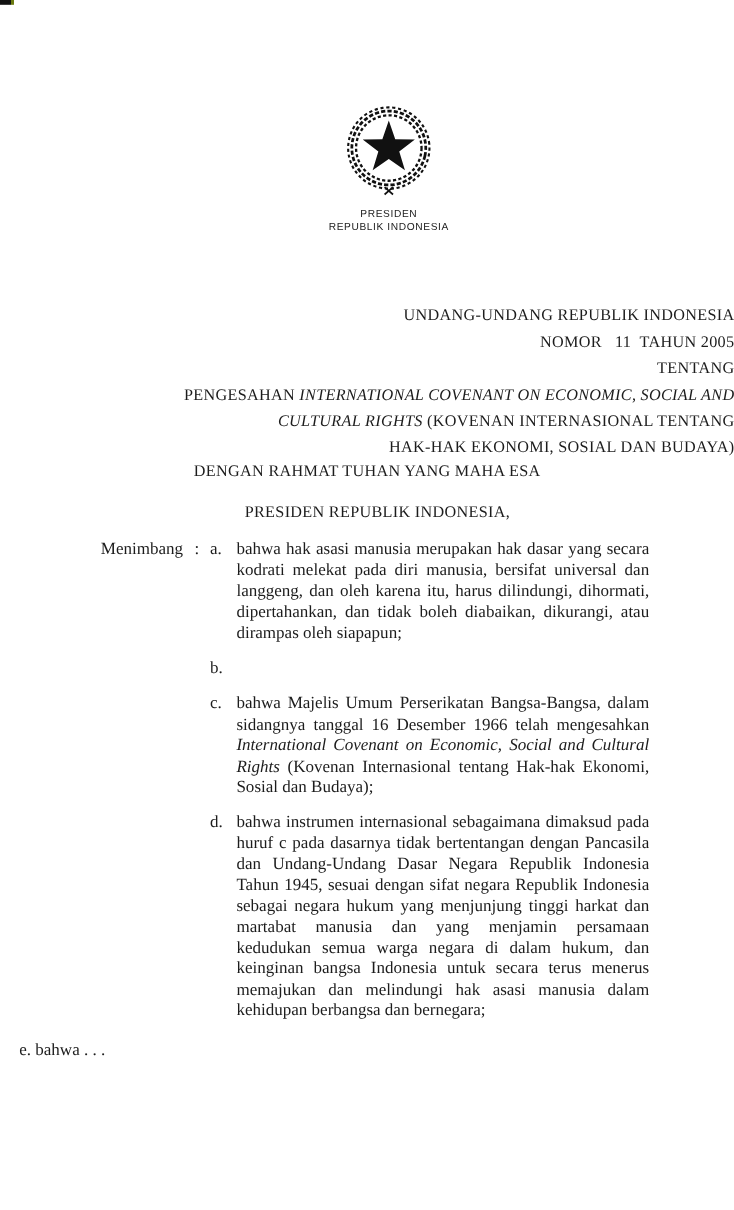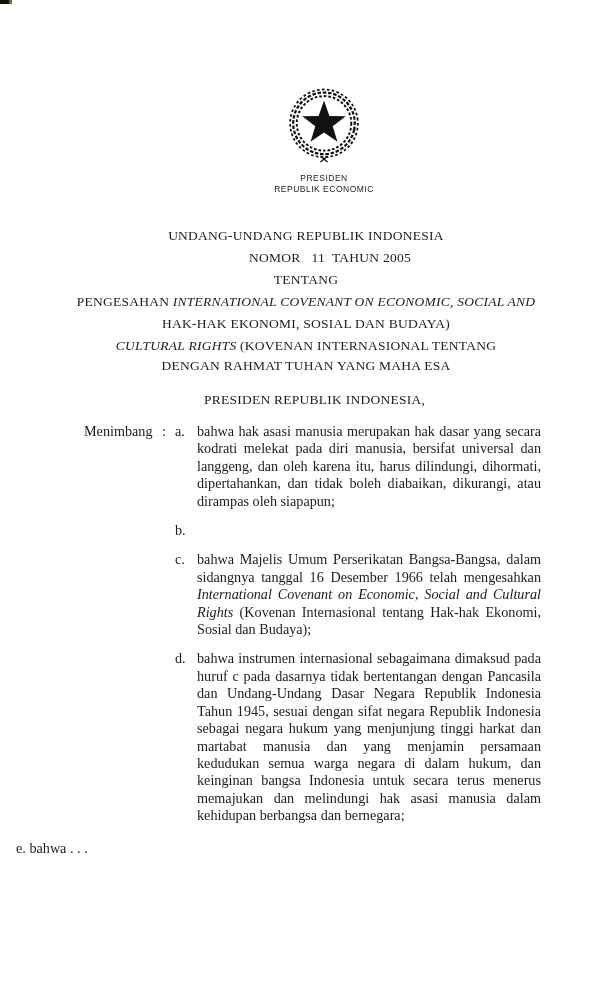--- a/index.html
+++ b/index.html
@@ -27,22 +27,22 @@
   .seal-caption {
     margin-top: 5px;
     font-family: "Liberation Sans", sans-serif;
     font-size: 8.5px;
     line-height: 11px;
     letter-spacing: 0.5px;
     color: #222;
     text-align: center;
   }
   .title-block {
-    margin-top: 30px;
-    text-align: center;
+    margin-top: 57px;
+    text-align: right;
     font-size: 13.5px;
     letter-spacing: 0.25px;
   }
   .title-line { line-height: 22px; }
   .title-line.pre { white-space: pre-wrap; padding-left: 48px; }
   .preamble-1 { text-align: center; font-size: 13.5px; letter-spacing: 0.25px; line-height: 17px; }
   .preamble-2 { margin-top: 17px; text-align: center; font-size: 13.5px; letter-spacing: 0.25px; line-height: 17px; padding-left: 17px; }
   .content {
     margin-top: 15px;
     padding-left: 84px;
@@ -78,31 +78,31 @@
     <g fill="none" stroke="#111">
       <circle cx="50" cy="44" r="31" stroke-width="2.2" stroke-dasharray="3 2.2"></circle>
       <circle cx="50" cy="44" r="35" stroke-width="2.6" stroke-dasharray="4 2" transform="rotate(12 50 44)"></circle>
       <circle cx="50" cy="44" r="38.5" stroke-width="2" stroke-dasharray="3 2.6" transform="rotate(-9 50 44)"></circle>
       <path d="M46 81 L54 88 M54 81 L46 88" stroke-width="1.6"></path>
     </g>
     <polygon points="50,18 56.1,35.6 74.7,36 59.9,47.2 65.3,65 50,54.4 34.7,65 40.1,47.2 25.3,36 43.9,35.6" fill="#111"></polygon>
   </svg>
   <div class="seal-caption">
     <div>PRESIDEN</div>
-    <div>REPUBLIK ECONOMIC</div>
+    <div>REPUBLIK INDONESIA</div>
   </div>
 </div>
 
 <div class="title-block">
   <div class="title-line">UNDANG-UNDANG REPUBLIK INDONESIA</div>
   <div class="title-line pre">NOMOR   11  TAHUN 2005</div>
   <div class="title-line">TENTANG</div>
   <div class="title-line"><span>PENGESAHAN </span><em>INTERNATIONAL COVENANT ON ECONOMIC, SOCIAL AND</em></div>
+  <div class="title-line"><em>CULTURAL RIGHTS</em><span> (KOVENAN INTERNASIONAL TENTANG</span></div>
   <div class="title-line">HAK-HAK EKONOMI, SOSIAL DAN BUDAYA)</div>
-  <div class="title-line"><em>CULTURAL RIGHTS</em><span> (KOVENAN INTERNASIONAL TENTANG</span></div>
 </div>
 
 <div class="preamble-1">DENGAN RAHMAT TUHAN YANG MAHA ESA</div>
 <div class="preamble-2">PRESIDEN REPUBLIK INDONESIA,</div>
 
 <div class="content">
 
   <div class="consideration-row">
     <div>Menimbang</div>
     <div>:</div>

